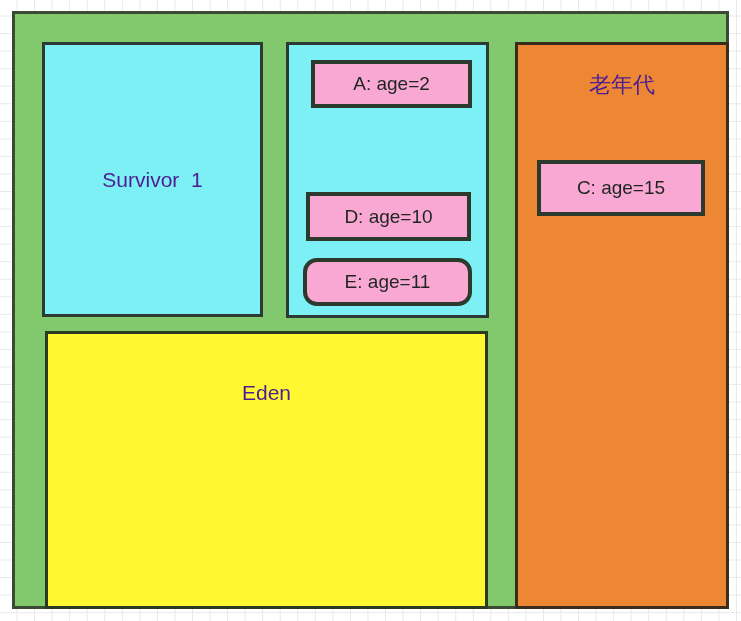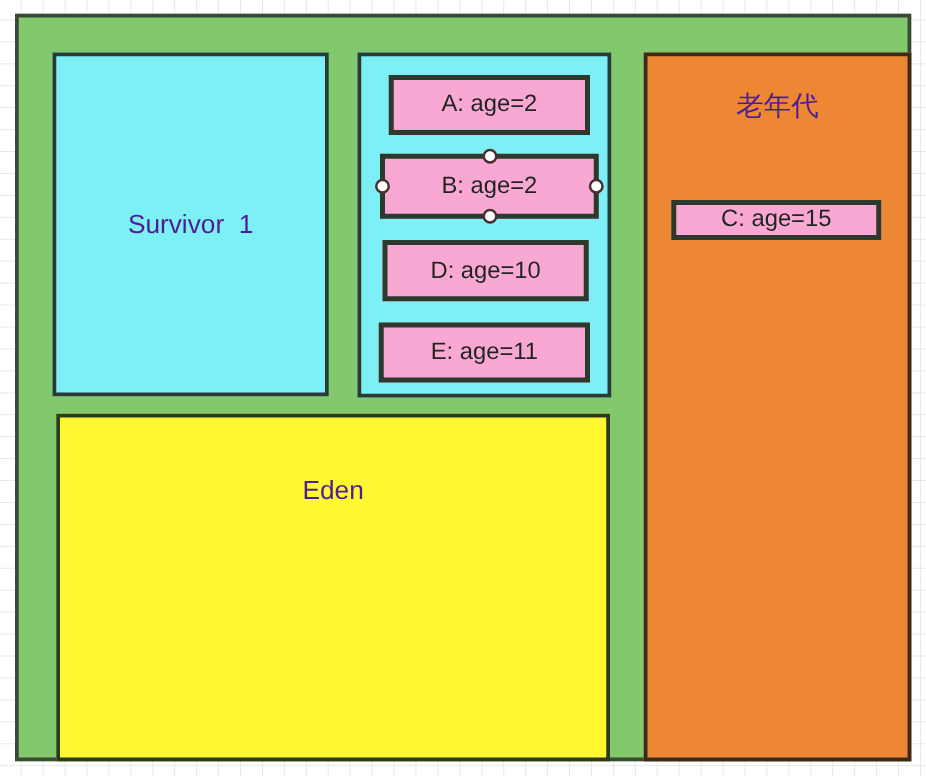--- a/index.html
+++ b/index.html
@@ -110,22 +110,22 @@
     align-items: center;
     justify-content: center;
     color: #1f2420;
     font-size: 19px;
     white-space: nowrap;
   }
 
   #node-a { left: 22px; top: 15px; width: 161px; height: 48px; }
   #node-b { left: 15px; top: 78px; width: 175px; height: 52px; }
   #node-d { left: 17px; top: 147px; width: 165px; height: 49px; align-items: center; }
-  #node-e { left: 14px; top: 213px; width: 169px; height: 48px; }
-  #node-c { left: 19px; top: 115px; width: 168px; height: 32px; }
+  #node-e { left: 14px; top: 213px; width: 169px; height: 48px; border-radius: 14px; }
+  #node-c { left: 19px; top: 115px; width: 168px; height: 56px; }
 
   
   .handle {
     position: absolute;
     width: 12px;
     height: 12px;
     border-radius: 50%;
     background: #ffffff;
     border: 2px solid #4a2e2e;
     box-sizing: border-box;
@@ -146,27 +146,20 @@
     <div class="box region-cyan" id="survivor-1">
       <div class="region-label" id="survivor-1-label">Survivor  1</div>
     </div>
 
     <div class="box region-cyan" id="survivor-2">
 
       <div class="obj-node" id="node-a">
         <span>A: age=2</span>
       </div>
 
-      <div class="obj-node" id="node-b">
-        <span>B: age=2</span>
-        <span class="handle" id="handle-b-top"></span>
-        <span class="handle" id="handle-b-right"></span>
-        <span class="handle" id="handle-b-bottom"></span>
-        <span class="handle" id="handle-b-left"></span>
-      </div>
 
       <div class="obj-node" id="node-d">
         <span>D: age=10</span>
       </div>
 
       <div class="obj-node" id="node-e">
         <span>E: age=11</span>
       </div>
 
     </div>

